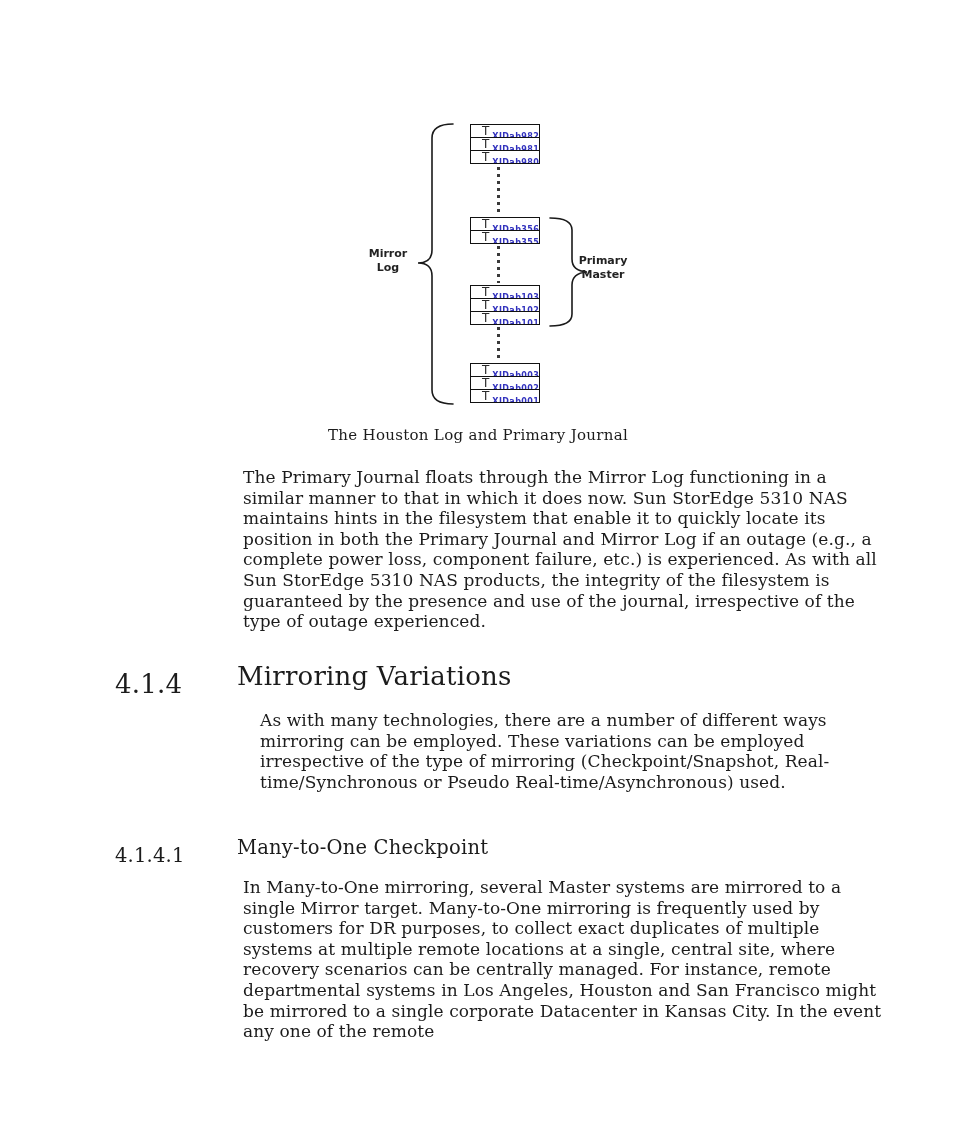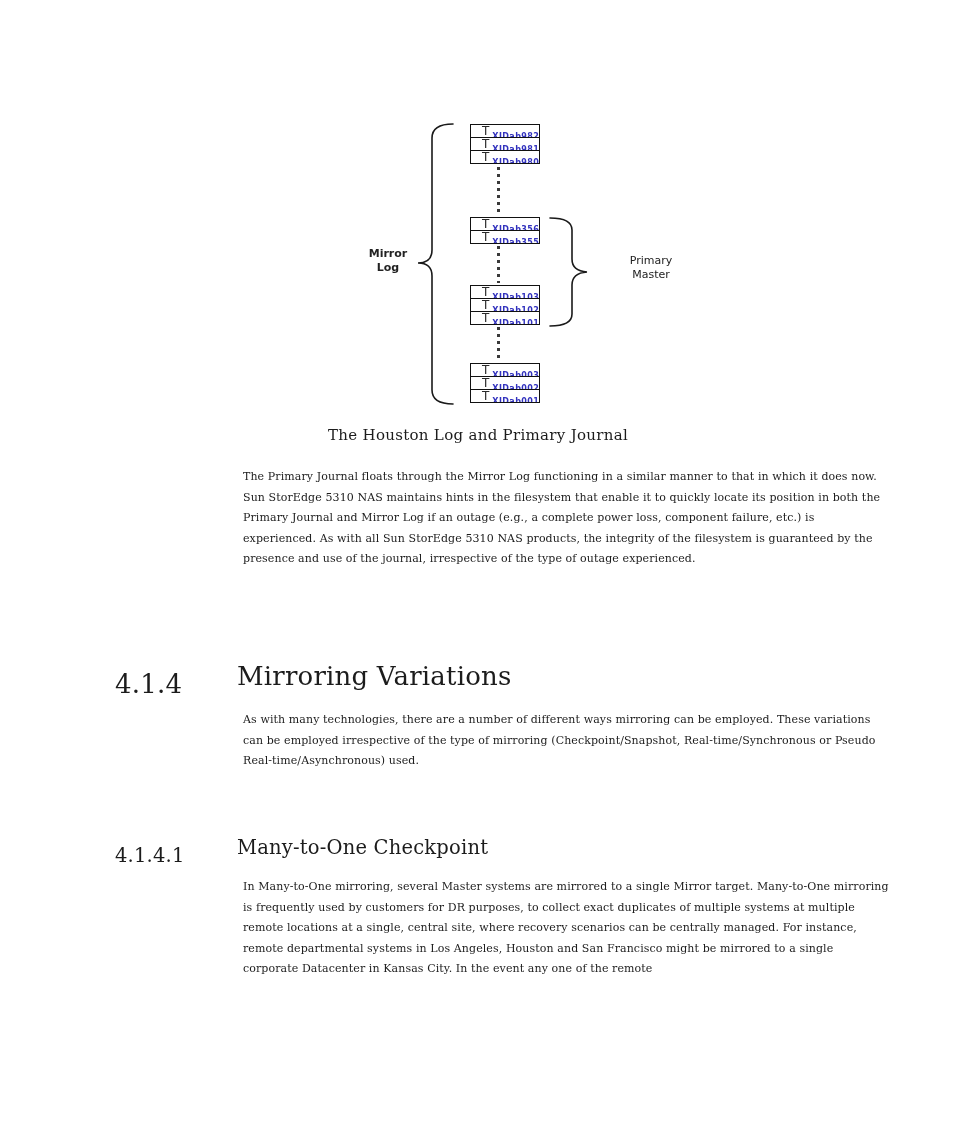--- a/index.html
+++ b/index.html
@@ -73,21 +73,21 @@
     font-size: 15px;
     letter-spacing: 0.3px;
     color: var(--ink);
   }
 
   
   .body-para {
     position: absolute;
     left: 243px;
     width: 648px;
-    font-size: 11px;
+    font-size: 17px;
     line-height: 20.6px;
     letter-spacing: 0.1px;
     color: var(--ink);
   }
   .sec-head { position: absolute; left: 0; width: 954px; }
   .sec-num { position: absolute; left: 115px; top: 8px; text-align: center; }
   .sec-title { position: absolute; left: 237px; top: 0; }
   .sec-head-1 { font-size: 26px; letter-spacing: 0.2px; }
   .sec-head-2 { font-size: 19.5px; letter-spacing: 0.2px; }
 </style>
@@ -160,36 +160,36 @@
         <div class="xid-box">
           <span class="t">T</span>
           <span class="xid">XIDab001</span>
         </div>
       </div>
 
     <svg class="brace" style="left:545px; top:212px;" width="48" height="120" viewBox="0 0 48 120">
       <path d="M5,6 Q27,6 27,18 L27,47 Q27,59 42,60 Q27,61 27,73 L27,102 Q27,114 5,114"></path>
     </svg>
 
-    <div class="fig-label" style="left:620px; top:254px;">
+    <div class="fig-label" style="left:572px; top:254px;font-weight:bold;">
       <span>Primary</span>
       <span>Master</span>
     </div>
 
     <div class="fig-caption">The Houston Log and Primary Journal</div>
   </div>
 
   <p class="body-para" style="top:467px;">The Primary Journal floats through the Mirror Log functioning in a similar manner to that in which it does now. Sun StorEdge 5310 NAS maintains hints in the filesystem that enable it to quickly locate its position in both the Primary Journal and Mirror Log if an outage (e.g., a complete power loss, component failure, etc.) is experienced. As with all Sun StorEdge 5310 NAS products, the integrity of the filesystem is guaranteed by the presence and use of the journal, irrespective of the type of outage experienced.</p>
 
   <div class="sec-head sec-head-1" style="top:661px;">
     <span class="sec-num">4.1.4</span>
     <span class="sec-title">Mirroring Variations</span>
   </div>
 
-  <p class="body-para" style="top:710px;">As with many technologies, there are a number of different ways mirroring can be employed. These variations can be employed irrespective of the type of mirroring (Checkpoint/Snapshot, Real-time/Synchronous or Pseudo Real-time/Asynchronous) used.</p>
+  <p class="body-para" style="top:710px;margin-left:17px;">As with many technologies, there are a number of different ways mirroring can be employed. These variations can be employed irrespective of the type of mirroring (Checkpoint/Snapshot, Real-time/Synchronous or Pseudo Real-time/Asynchronous) used.</p>
 
   <div class="sec-head sec-head-2" style="top:836px;">
     <span class="sec-num">4.1.4.1</span>
     <span class="sec-title">Many-to-One Checkpoint</span>
   </div>
 
   <p class="body-para" style="top:877px;">In Many-to-One mirroring, several Master systems are mirrored to a single Mirror target. Many-to-One mirroring is frequently used by customers for DR purposes, to collect exact duplicates of multiple systems at multiple remote locations at a single, central site, where recovery scenarios can be centrally managed. For instance, remote departmental systems in Los Angeles, Houston and San Francisco might be mirrored to a single corporate Datacenter in Kansas City. In the event any one of the remote</p>
 
 </div>
 

